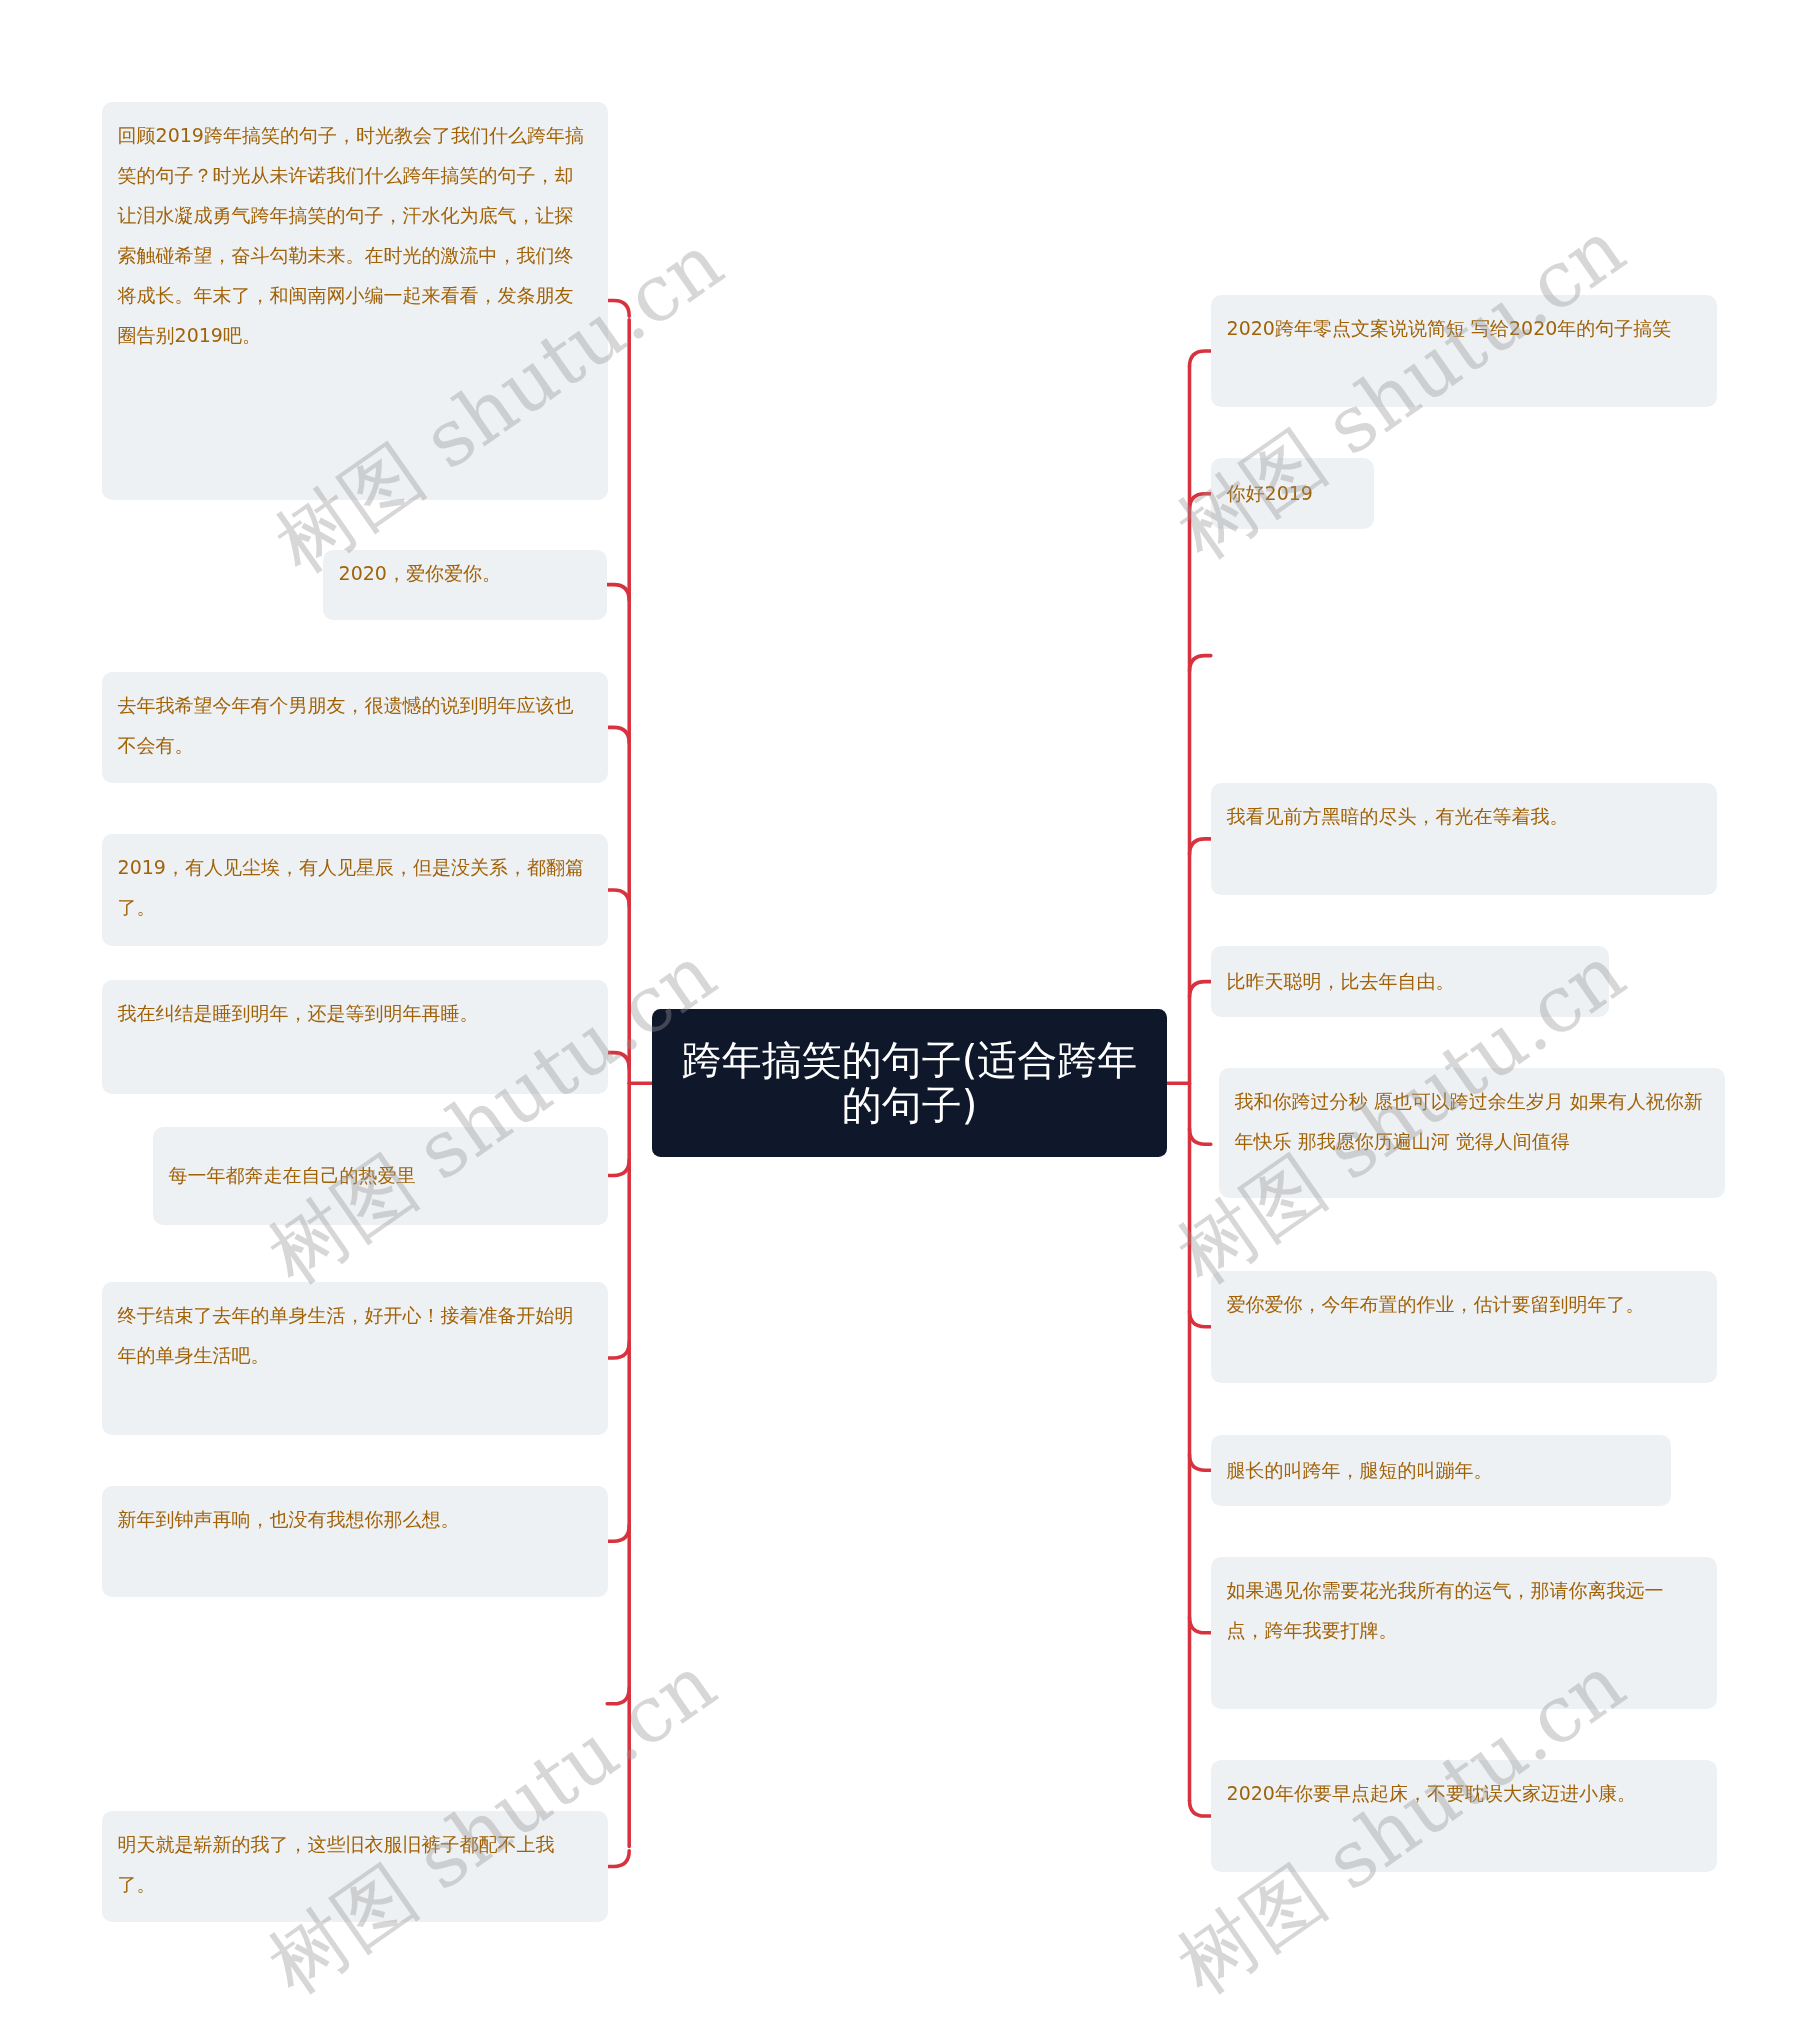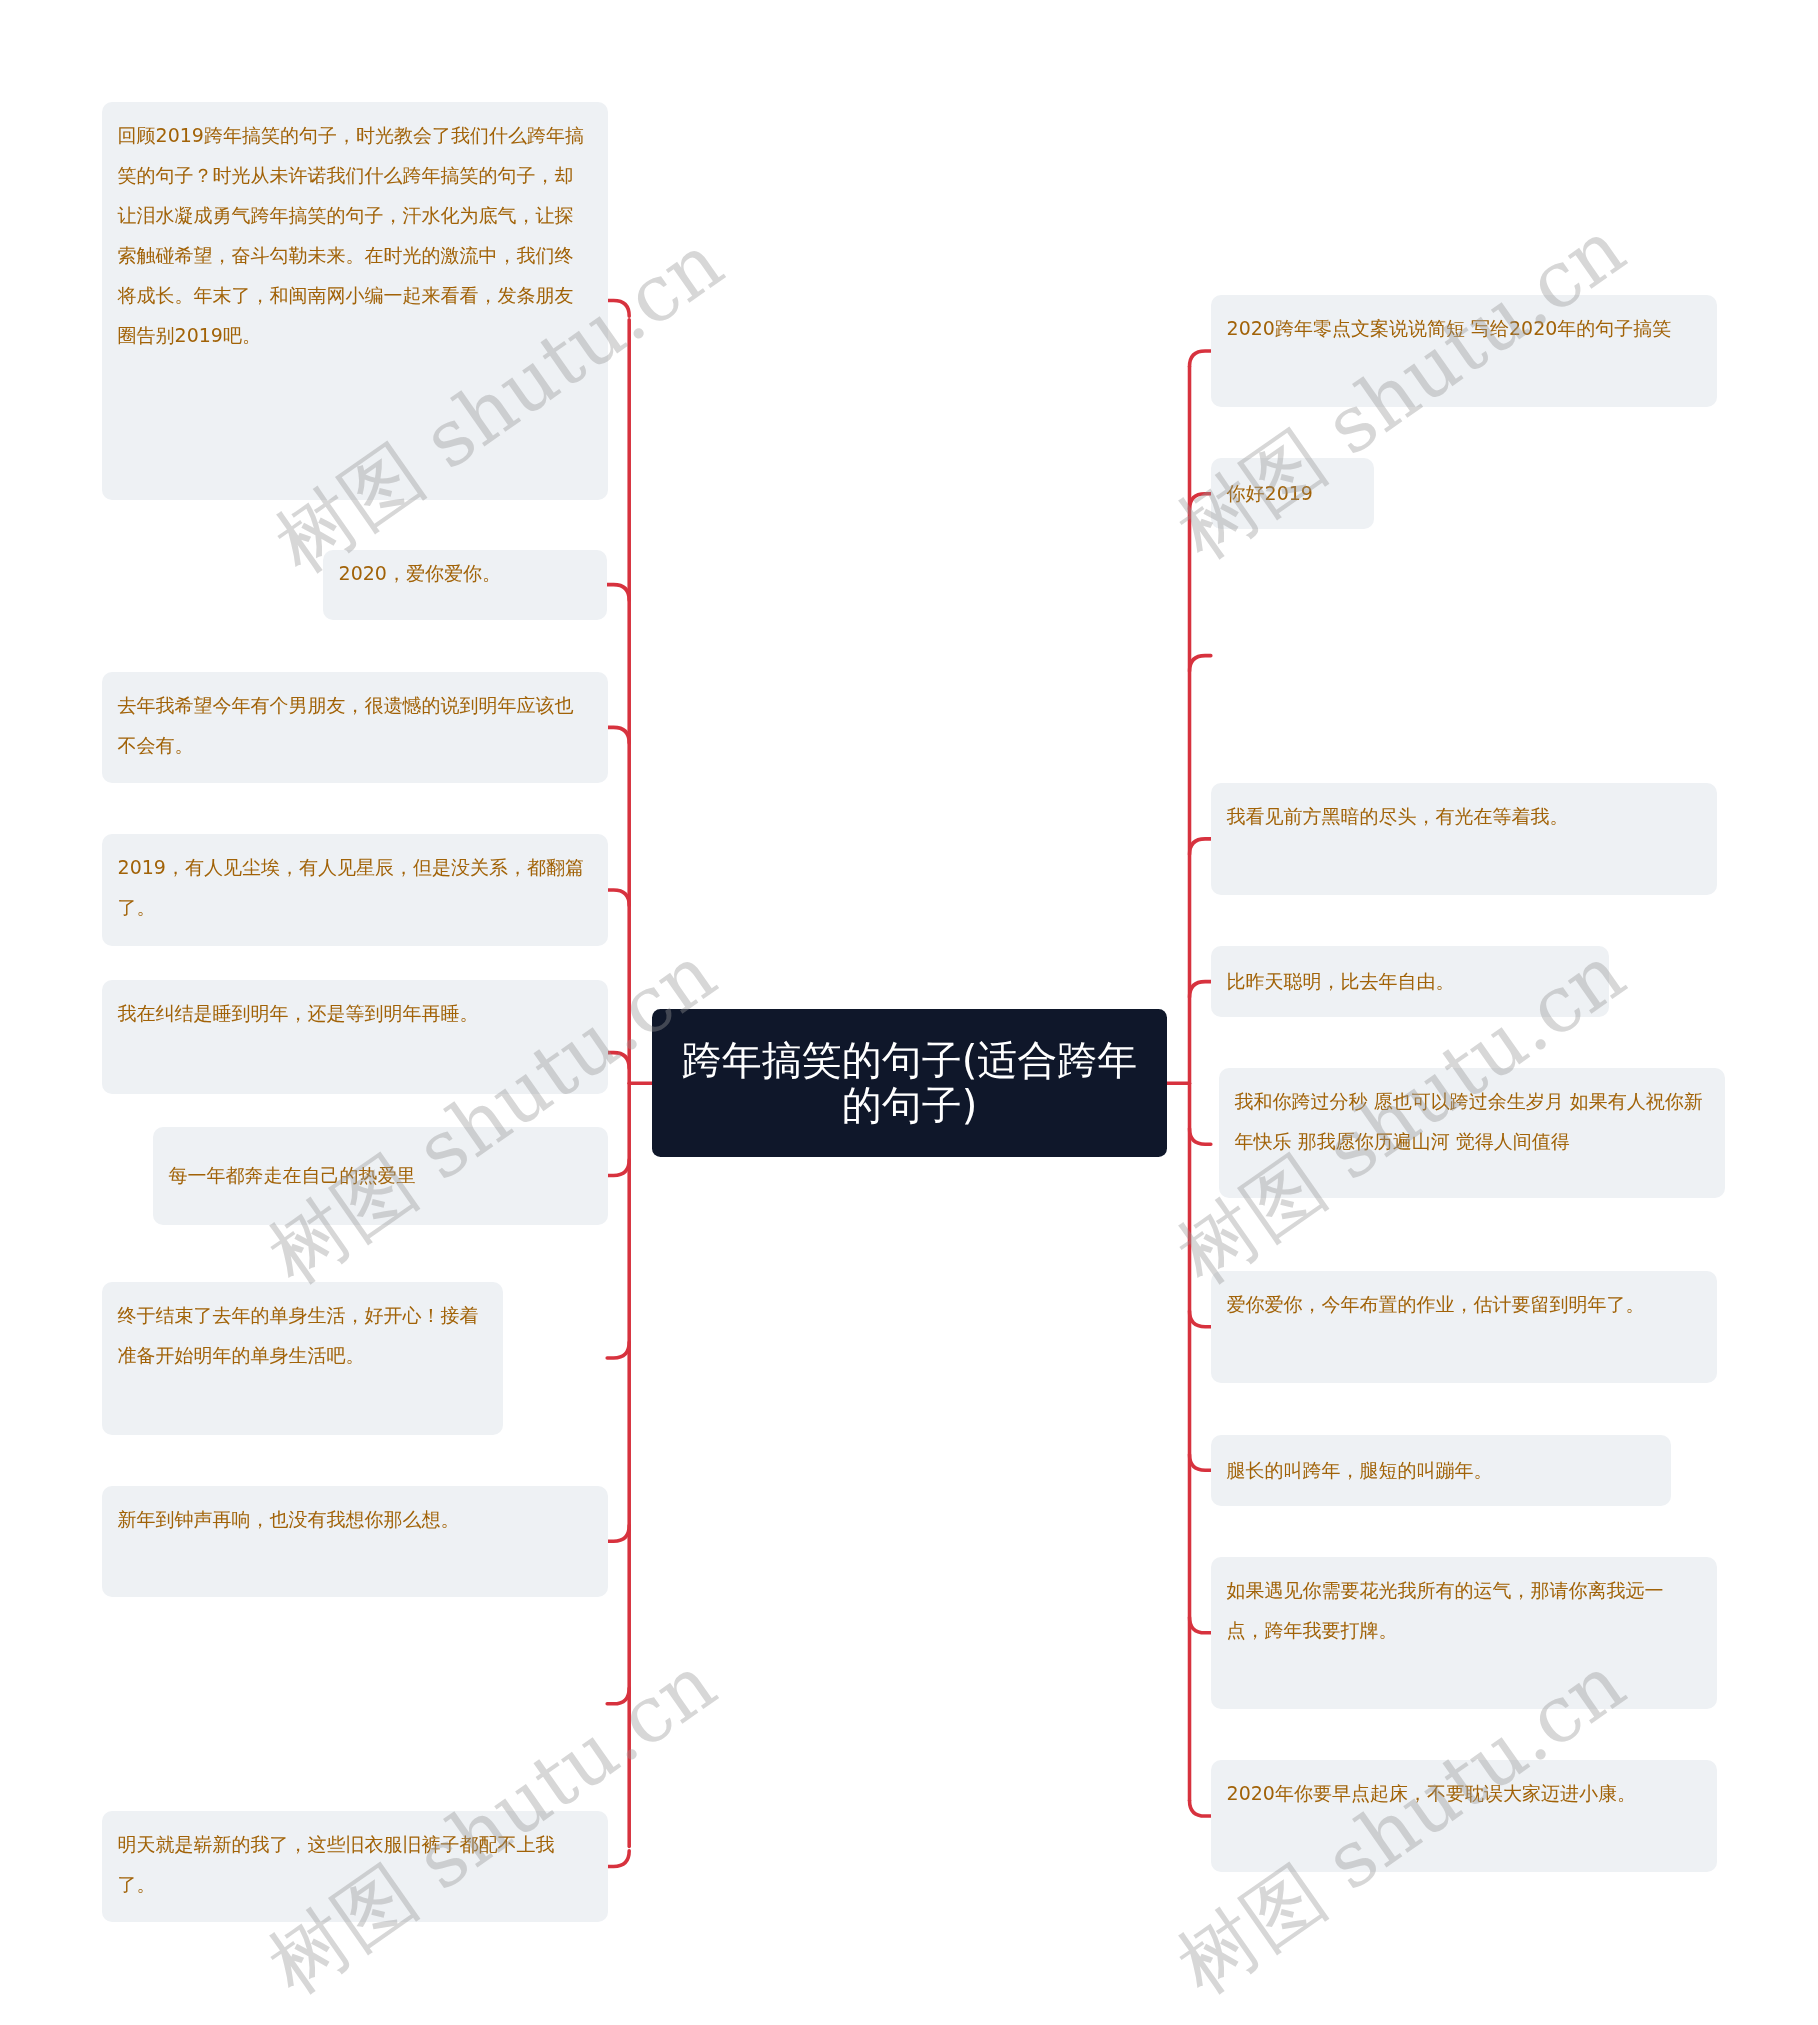--- a/index.html
+++ b/index.html
@@ -72,21 +72,21 @@
   </div>
   <div class="node" style="left:102px; top:834px; width:506px; height:112px;">
     <span>2019，有人见尘埃，有人见星辰，但是没关系，都翻篇了。</span>
   </div>
   <div class="node" style="left:102px; top:980px; width:506px; height:114px;">
     <span>我在纠结是睡到明年，还是等到明年再睡。</span>
   </div>
   <div class="node left-short" style="left:153px; top:1127px; width:455px; height:98px; padding-top:28px;">
     <span>每一年都奔走在自己的热爱里</span>
   </div>
-  <div class="node" style="left:102px; top:1282px; width:401px; height:153px;">
+  <div class="node" style="left:102px; top:1282px; width:506px; height:153px;">
     <span>终于结束了去年的单身生活，好开心！接着准备开始明年的单身生活吧。</span>
   </div>
   <div class="node" style="left:102px; top:1486px; width:506px; height:111px;">
     <span>新年到钟声再响，也没有我想你那么想。</span>
   </div>
   <div class="node" style="left:102px; top:1811px; width:506px; height:111px;">
     <span>明天就是崭新的我了，这些旧衣服旧裤子都配不上我了。</span>
   </div>
 
   <div class="node" style="left:1211px; top:295px; width:506px; height:112px;">

